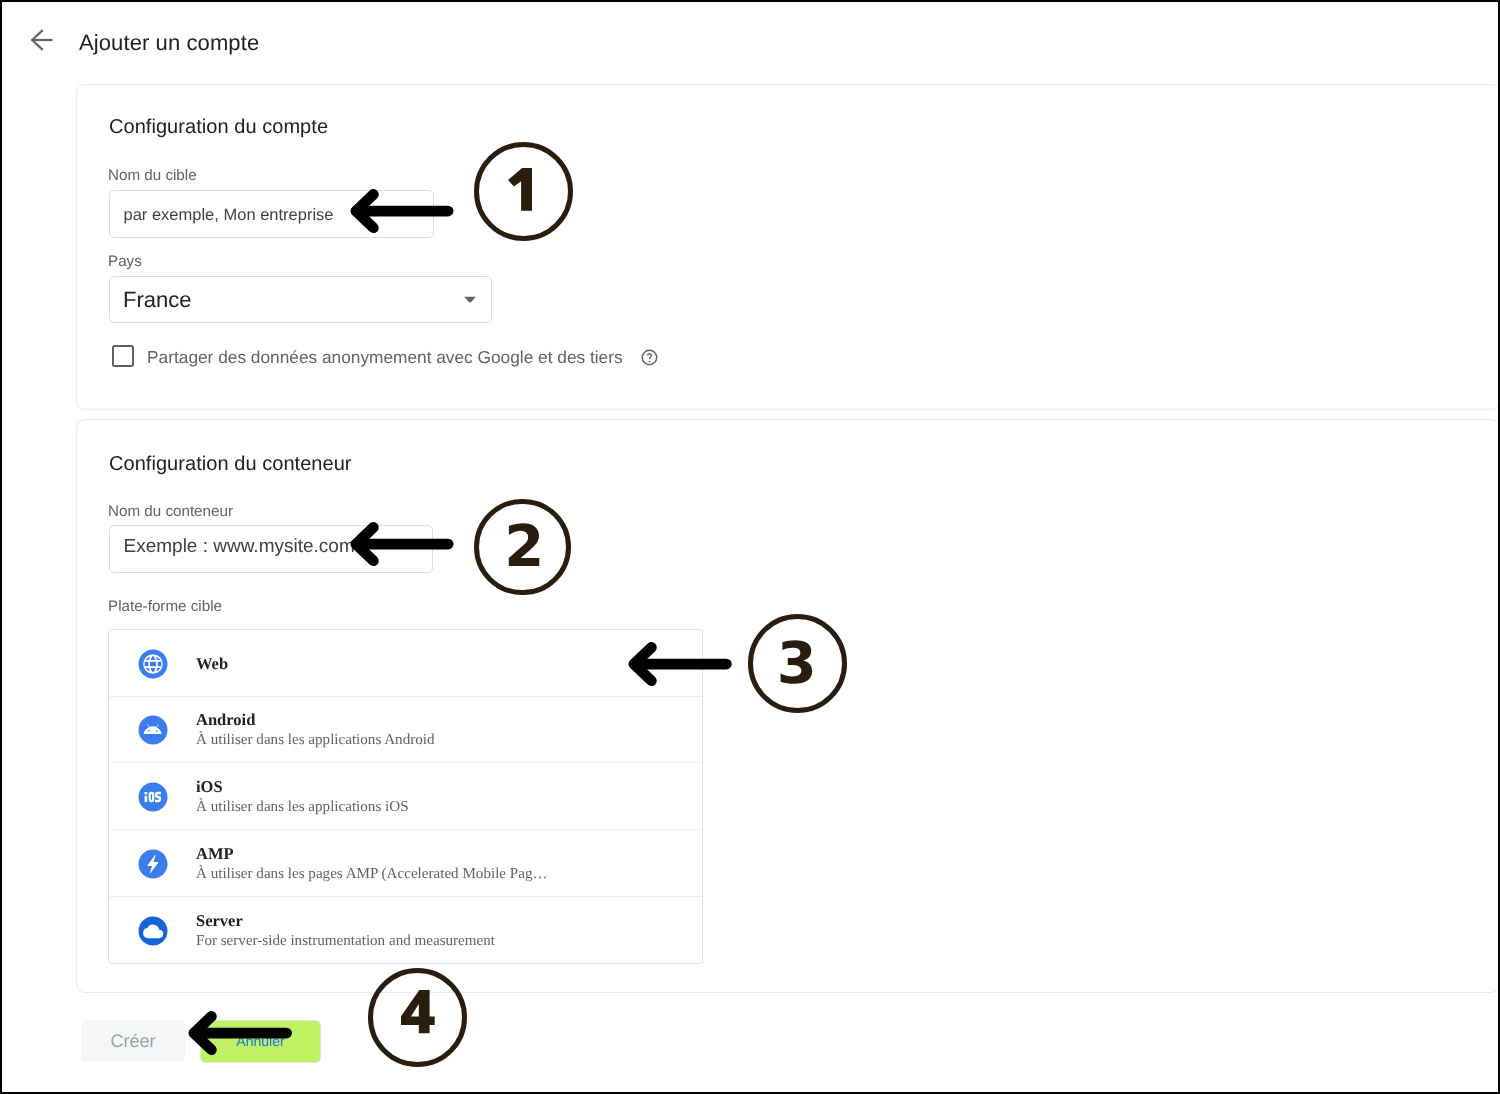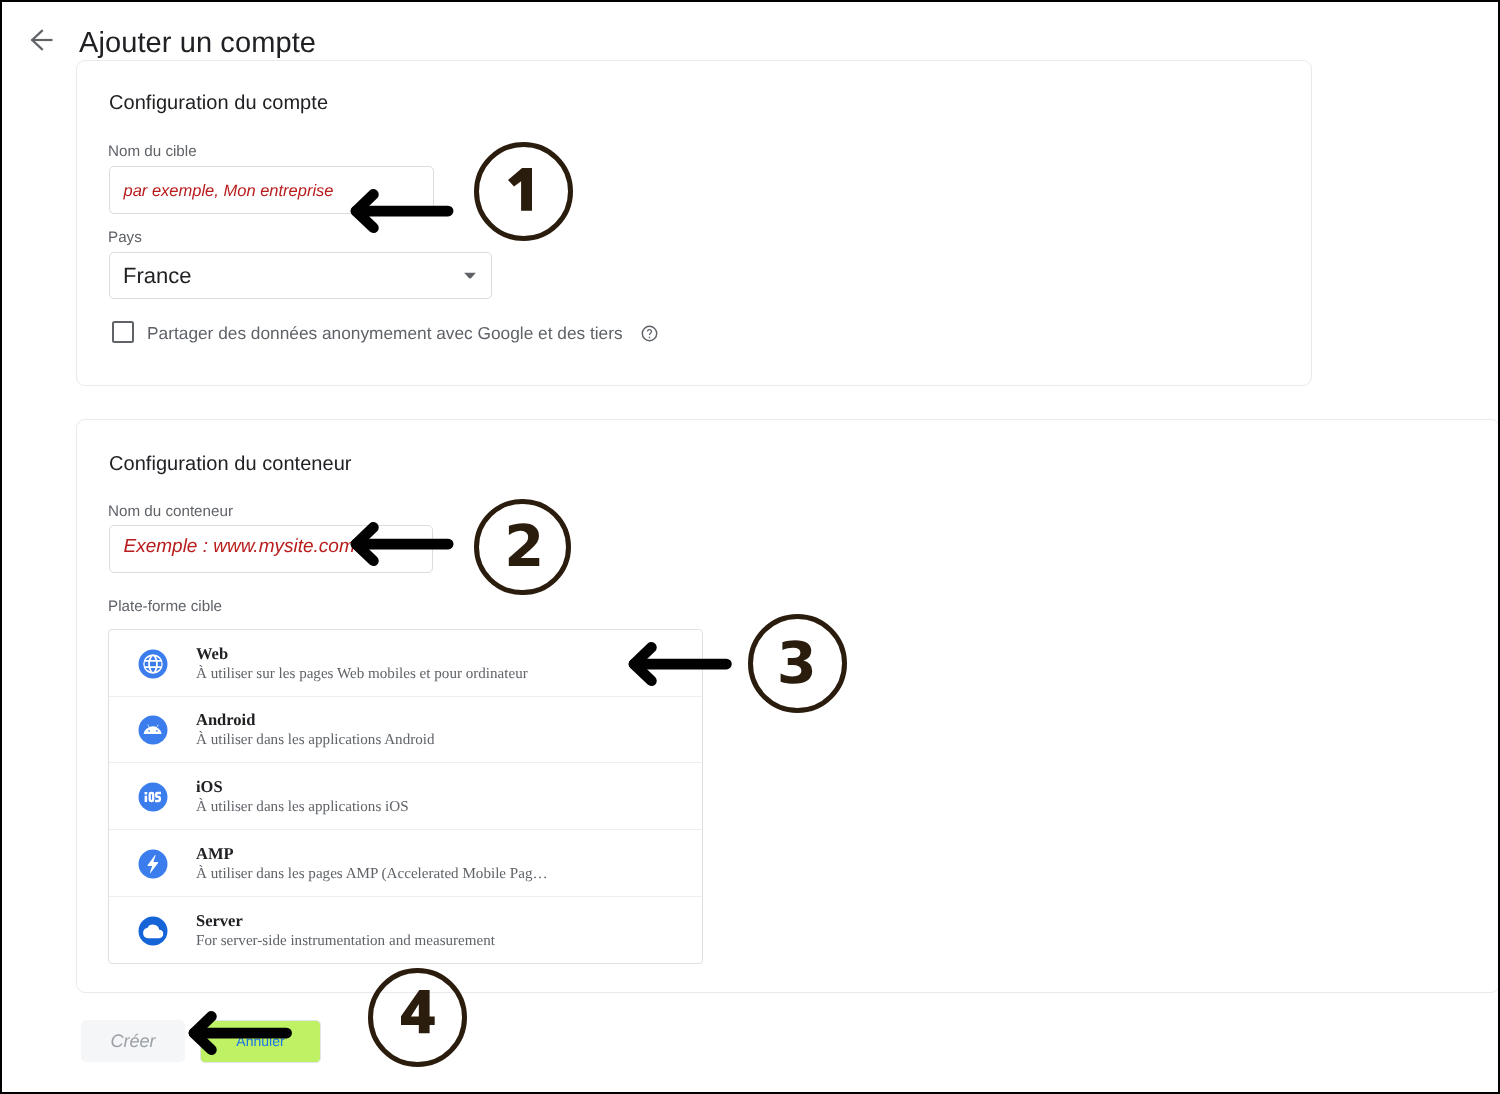--- a/index.html
+++ b/index.html
@@ -15,37 +15,37 @@
     text-rendering: geometricPrecision;
     font-kerning: normal;
   }
   .frame { position:absolute; left:0; top:0; width:1500px; height:1094px; border: 2px solid #000; pointer-events:none; z-index:50;}
   .page { position:absolute; left:0px; top:0px; width:1500px; height:1094px; background:#fff; overflow:hidden; }
 
   
   .hdr { position:absolute; left:0; top:0; width:100%; height:76px; }
   .back-btn { position:absolute; left:30px; top:27.5px; width:24px; height:24px;
               display:flex; align-items:center; justify-content:center; cursor:pointer; }
-  .page-title { position:absolute; left:79px; top:28px; font-size:29px; color:#202124;
+  .page-title { position:absolute; left:79px; top:28px; font-size:22px; color:#202124;
                 letter-spacing:0.1px; font-weight:400; line-height:30px; }
 
   
   .card { position:absolute; left:76px; background:#fff; border:1px solid #e8eaed;
           border-radius:9px; }
-  #card-account   { top:60px;  width:1236px; height:326px; }
+  #card-account   { top:84px;  width:1424px; height:326px; }
   #card-container { top:419px; width:1424px; height:574px; }
 
   .card-title { position:absolute; left:32px; font-size:20px; color:#202124; font-weight:400;
                 letter-spacing:0.05px; }
   .fld-label { position:absolute; left:31px; font-size:15.2px; color:#5f6368; letter-spacing:0px; }
 
   .txtbox { position:absolute; left:32px; border:1px solid #dadce0; border-radius:5px;
             background:#fff; height:48px; }
   .txtbox .ph { position:absolute; left:13.5px; top:50%; transform:translateY(-50%); margin-top:1px;
-                font-size:16.5px; color:#b91c1c; letter-spacing:0px; white-space:nowrap;font-style:italic;}
+                font-size:16.5px; color:#404040; letter-spacing:0px; white-space:nowrap;}
 
   .selbox { position:absolute; left:32px; border:1px solid #dadce0; border-radius:5px;
             background:#fff; height:47px; }
   .selbox .val { position:absolute; left:13px; top:50%; transform:translateY(-50%);
                  font-size:22px; color:#202124; letter-spacing:0px; }
   .caret { position:absolute; right:14.5px; top:50%; transform:translateY(-50%); line-height:0; }
 
   .chk-row { position:absolute; left:35px; display:flex; align-items:center; }
   .chkbox { width:21.5px; height:21.5px; border:2.1px solid #5f6368; border-radius:2.5px; flex:0 0 auto; }
   .chk-lbl { margin-left:13.6px; font-size:17.3px; margin-top:2.5px; color:#5f6368; letter-spacing:0px; white-space:nowrap;}
@@ -61,21 +61,21 @@
               width:38px; height:38px; display:block; line-height:0; }
   .plat-txt { position:absolute; left:87px; top:50%; transform:translateY(-50%); margin-top:1px; }
   .plat-name { font-size:16.5px; color:#202124; font-weight:700; letter-spacing:0px; line-height:18px; }
   .plat-desc { font-size:15.1px; color:#5f6368; letter-spacing:0px; line-height:18px; margin-top:2px;
                white-space:nowrap; }
 
   
   .btn { position:absolute; border-radius:5px; display:flex;
          align-items:center; justify-content:center; letter-spacing:0px; }
   #btn-create { left:81px; top:1020px; width:104px; height:42px; background:#f5f6f7;
-                color:#9aa0a6; border:none; font-size:18.1px;font-style:italic; }
+                color:#9aa0a6; border:none; font-size:18.1px; }
   #btn-cancel { left:200px; top:1020px; width:121px; height:42.5px; background:#bef264;
                 color:#1a73e8; border:1px solid #e2e4e7; font-size:14px; }
 
   
   .anno-circle { position:absolute; border-radius:50%; overflow:visible; border:5px solid #2b1d0e;
                  background:transparent; display:flex; align-items:center; justify-content:center;
                  color:#2b1d0e; font-weight:700; font-family:"DejaVu Sans", sans-serif;
                  font-size:57.5px; line-height:1; }
   .anno-circle span { display:block; margin-top:-4px; }
   .anno-arrow { position:absolute; }
@@ -143,21 +143,20 @@
                 <path d="M13.65 21.25h4.45q-.12 1.33-.12 2.75t.12 2.75h-4.45q-.25-1.3-.25-2.75t.25-2.75z"></path>
                 <path d="M29.9 21.25h4.45q.25 1.3 .25 2.75t-.25 2.75H29.9q.12-1.33 .12-2.75t-.12-2.75z"></path>
                 <path d="M18.45 19.1h-3.95a10.3 10.3 0 015.95-4.4 17 17 0 00-2.0 4.4z"></path>
                 <path d="M29.55 19.1a17 17 0 00-2.0-4.4 10.3 10.3 0 015.95 4.4h-3.95z"></path>
                 <path d="M18.45 28.9a17 17 0 002.0 4.4 10.3 10.3 0 01-5.95-4.4h3.95z"></path>
                 <path d="M29.55 28.9h3.95a10.3 10.3 0 01-5.95 4.4 17 17 0 002.0-4.4z"></path>
               </g>
             </svg></span>
           <span class="plat-txt">
             <div class="plat-name">Web</div>
-            <div class="plat-desc">À utiliser sur les pages Web mobiles et pour ordinateur</div>
           </span>
         </div>
         <div class="plat-row">
           <span class="plat-ico"><svg viewBox="0 0 48 48" width="38" height="38">
               <circle cx="24" cy="24" r="18.3" fill="#3b7ded"></circle>
               <g fill="#fff">
                 <path d="M29.15 20.55l1.72-2.98a.36.36 0 00-.13-.49.36.36 0 00-.49.13l-1.74 3.02a10.7 10.7 0 00-9.02 0l-1.74-3.02a.36.36 0 00-.49-.13.36.36 0 00-.13.49l1.72 2.98c-3.74 1.61-6.32 4.72-6.64 8.4h22.6c-.32-3.68-2.9-6.79-6.64-8.4z"></path>
                 <circle cx="19.0" cy="25.2" r="1.05" fill="#3b7ded"></circle>
                 <circle cx="29.0" cy="25.2" r="1.05" fill="#3b7ded"></circle>
               </g>

